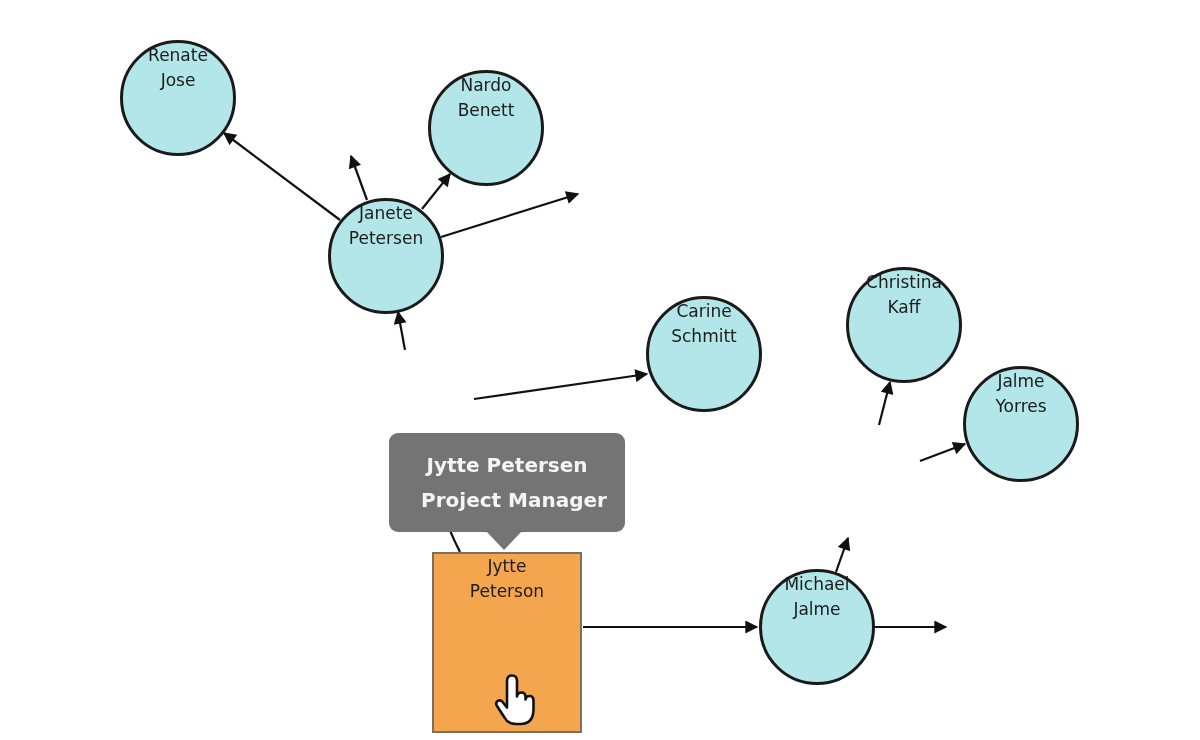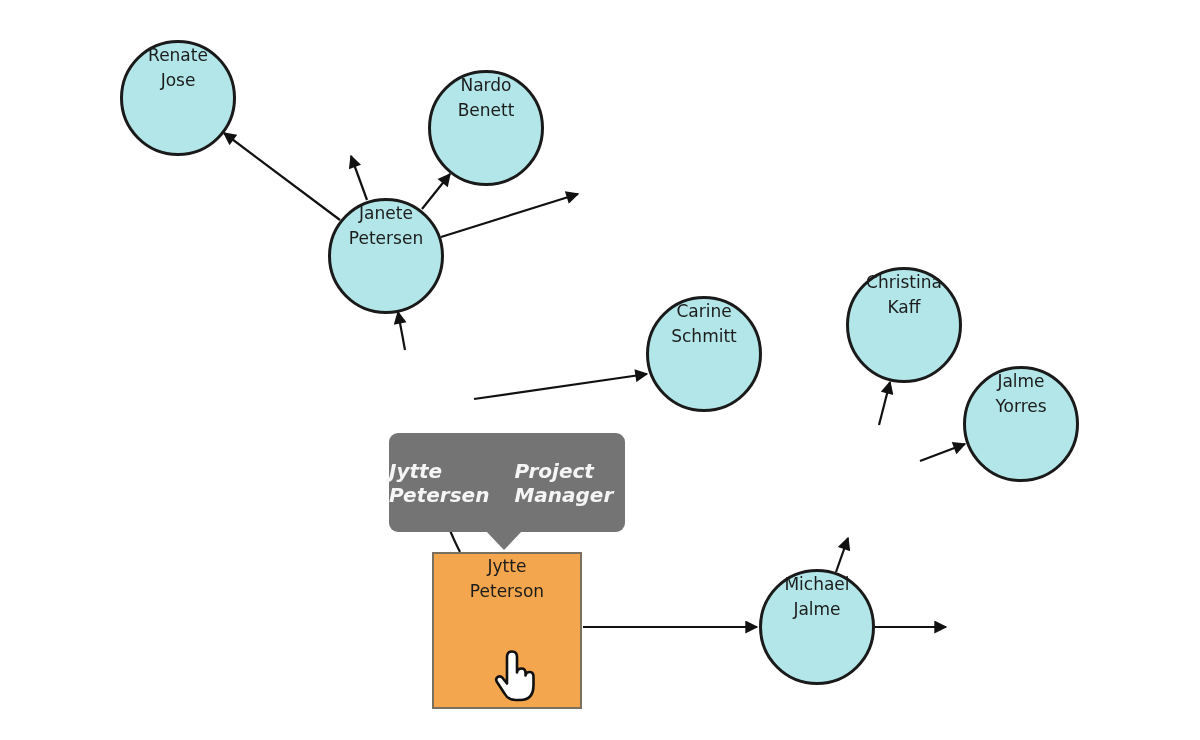--- a/index.html
+++ b/index.html
@@ -12,28 +12,28 @@
     font-family:"DejaVu Sans","Liberation Sans",sans-serif;}
   .canvas{position:relative;width:1200px;height:740px;background:var(--background);}
   .edges{position:absolute;left:0;top:0;width:1200px;height:740px;pointer-events:none;}
   .edges path{stroke:var(--edge);stroke-width:2.2;fill:none;}
   .edges marker path{fill:var(--edge);stroke:none;}
   .node{position:absolute;display:flex;align-items:flex-start;justify-content:center;
     text-align:center;color:var(--label);font-size:17px;font-weight:400;line-height:1.45;
     white-space:pre-line;cursor:pointer;}
   .circle{width:116px;height:116px;border-radius:50%;
     background:var(--node_fill);border:3px solid var(--node_border);}
-  .square{width:150px;height:157px;background:var(--selected_fill);
+  .square{width:150px;height:181px;background:var(--selected_fill);
     border:2px solid var(--selected_border);}
   .square .lbl{margin-bottom:26px;}
   .hand{position:absolute;left:50%;margin-left:-17px;bottom:-2px;width:50px;height:64px;}
   .tooltip{position:absolute;left:389px;top:433px;width:236px;height:99px;
     background:var(--tooltip_bg);border-radius:9px;color:var(--tooltip_text);
-    font-size:20px;font-weight:600;display:flex;flex-direction:row;
-    align-items:center;justify-content:center;gap:11px;font-style:italic;}
+    font-size:20px;font-weight:600;display:flex;flex-direction:column;
+    align-items:center;justify-content:center;gap:11px;}
   .tooltip .line2{margin-left:14px;}
   .tooltip-arrow{position:absolute;left:96px;top:97px;width:0;height:0;
     border-left:19px solid transparent;border-right:19px solid transparent;
     border-top:20px solid var(--tooltip_bg);}
 </style>
 </head>
 <body>
 
 <div class="canvas">
 

